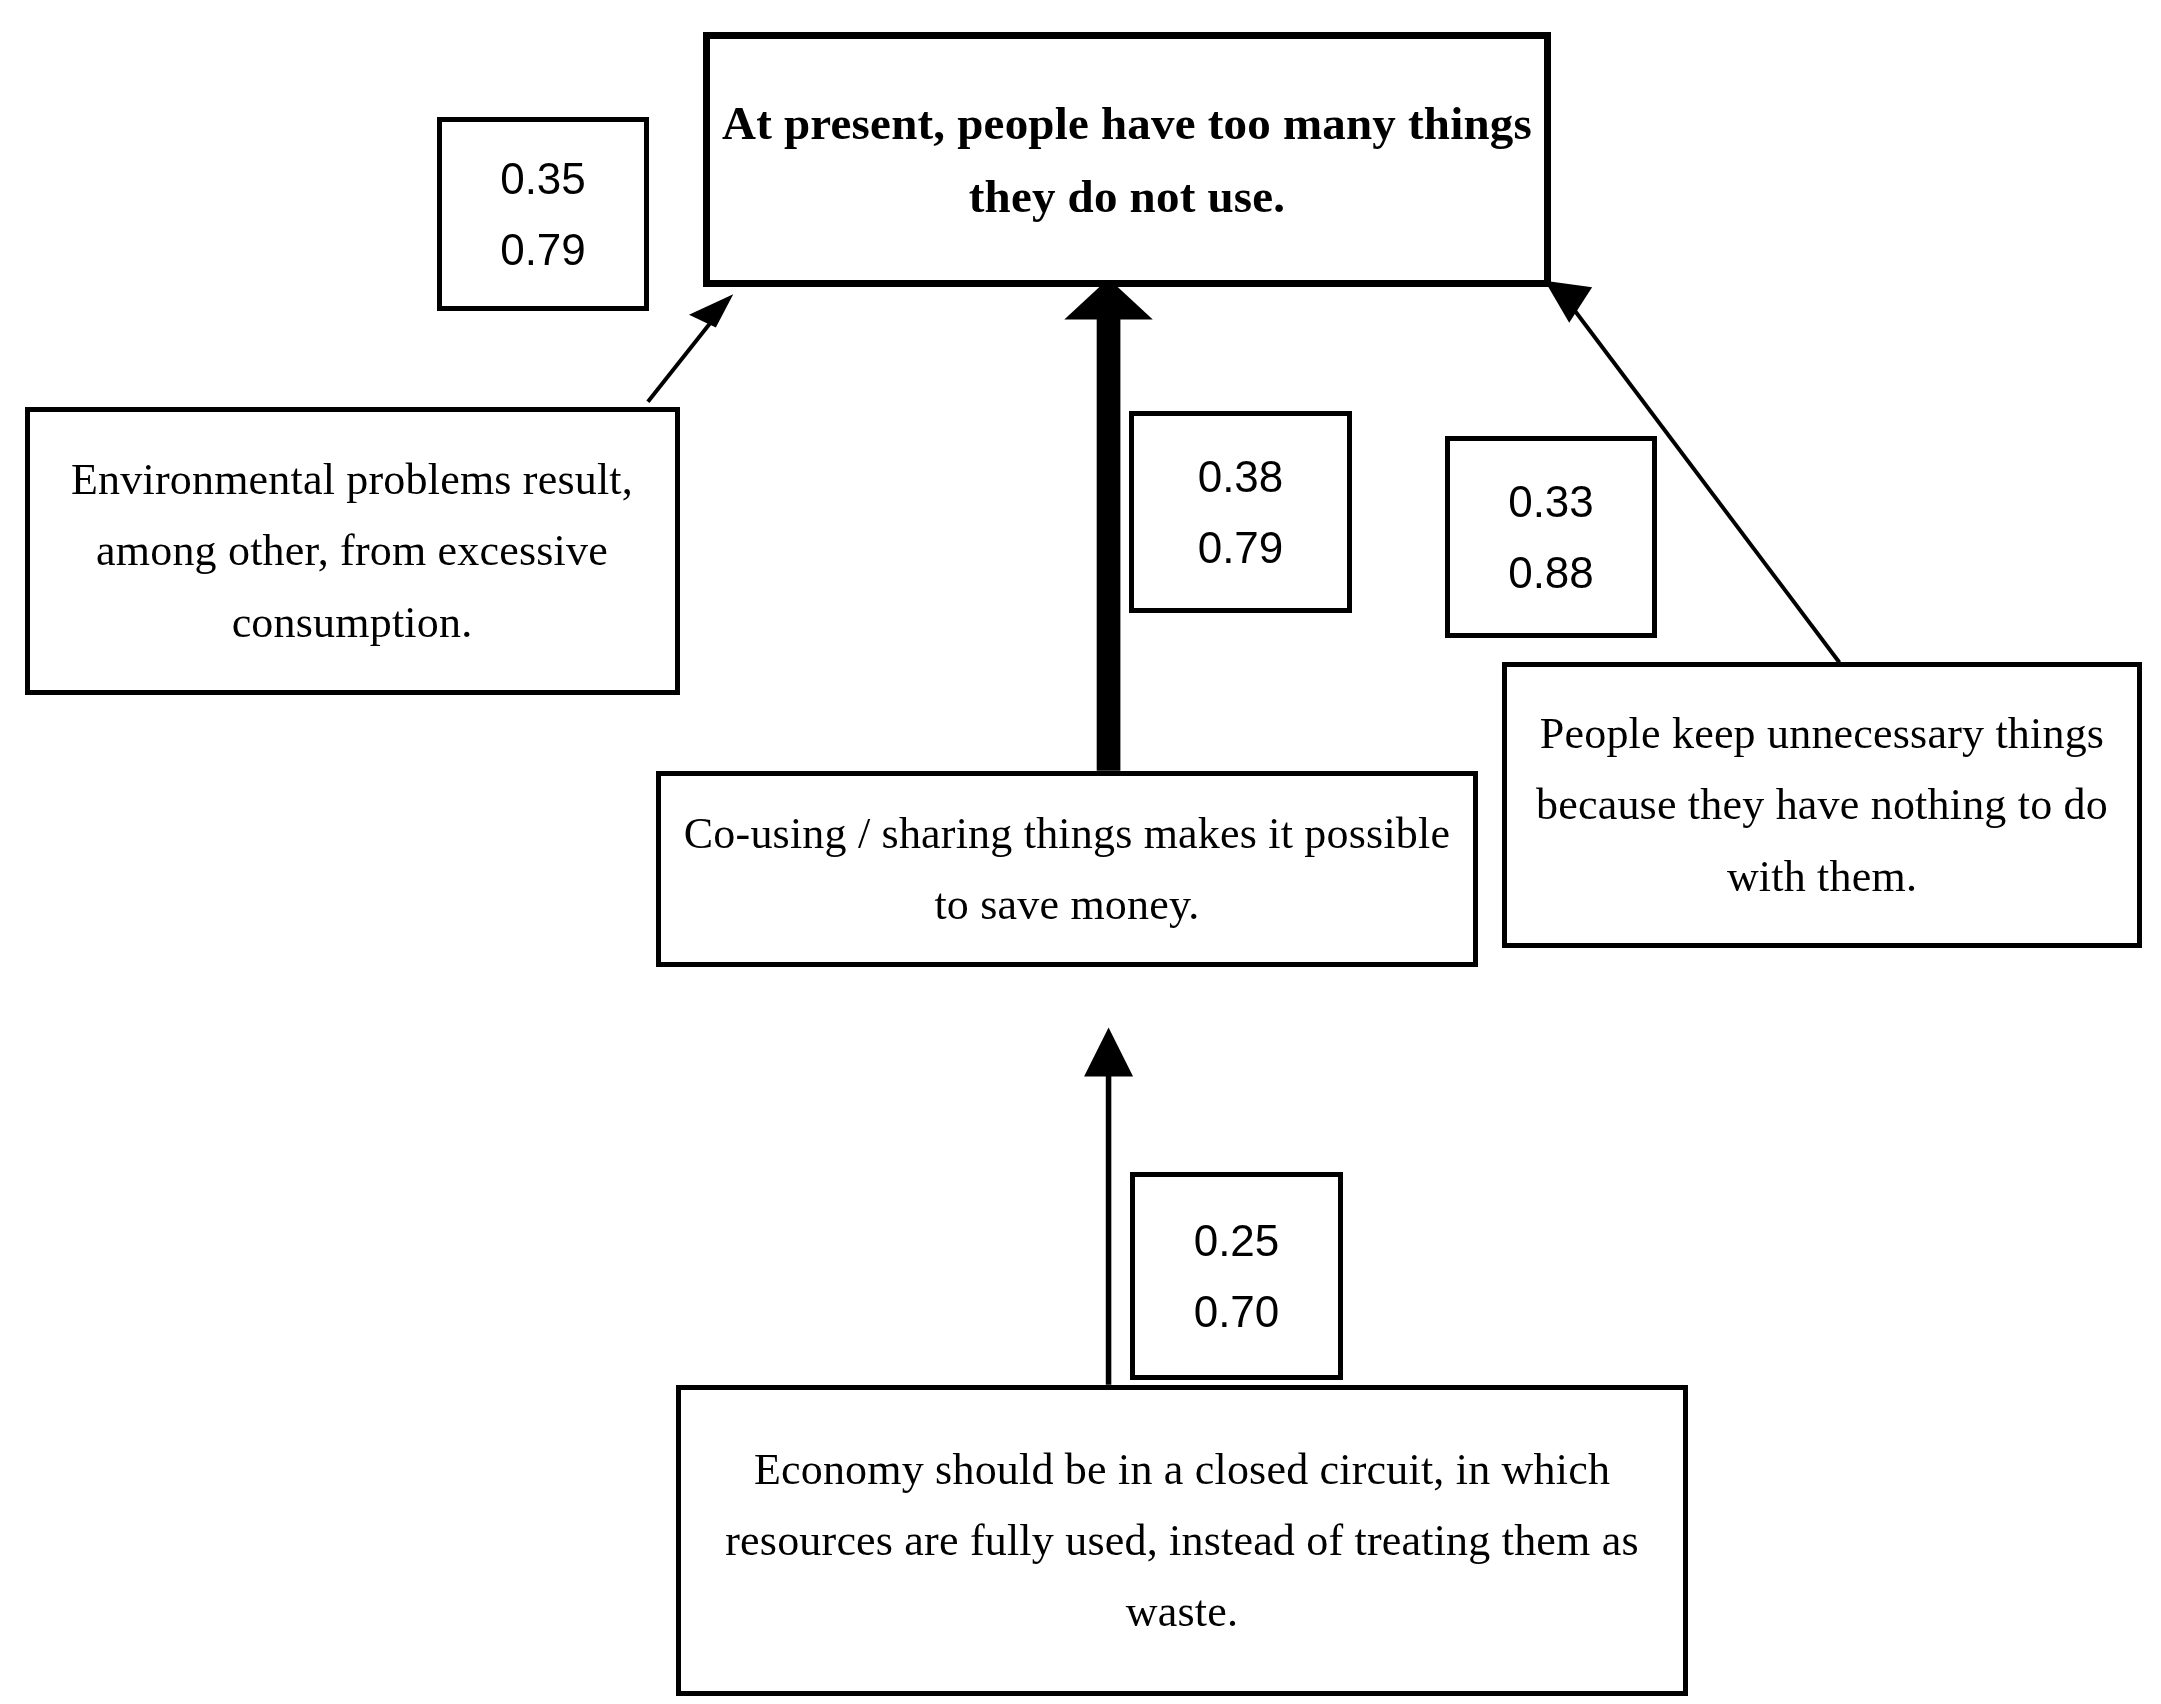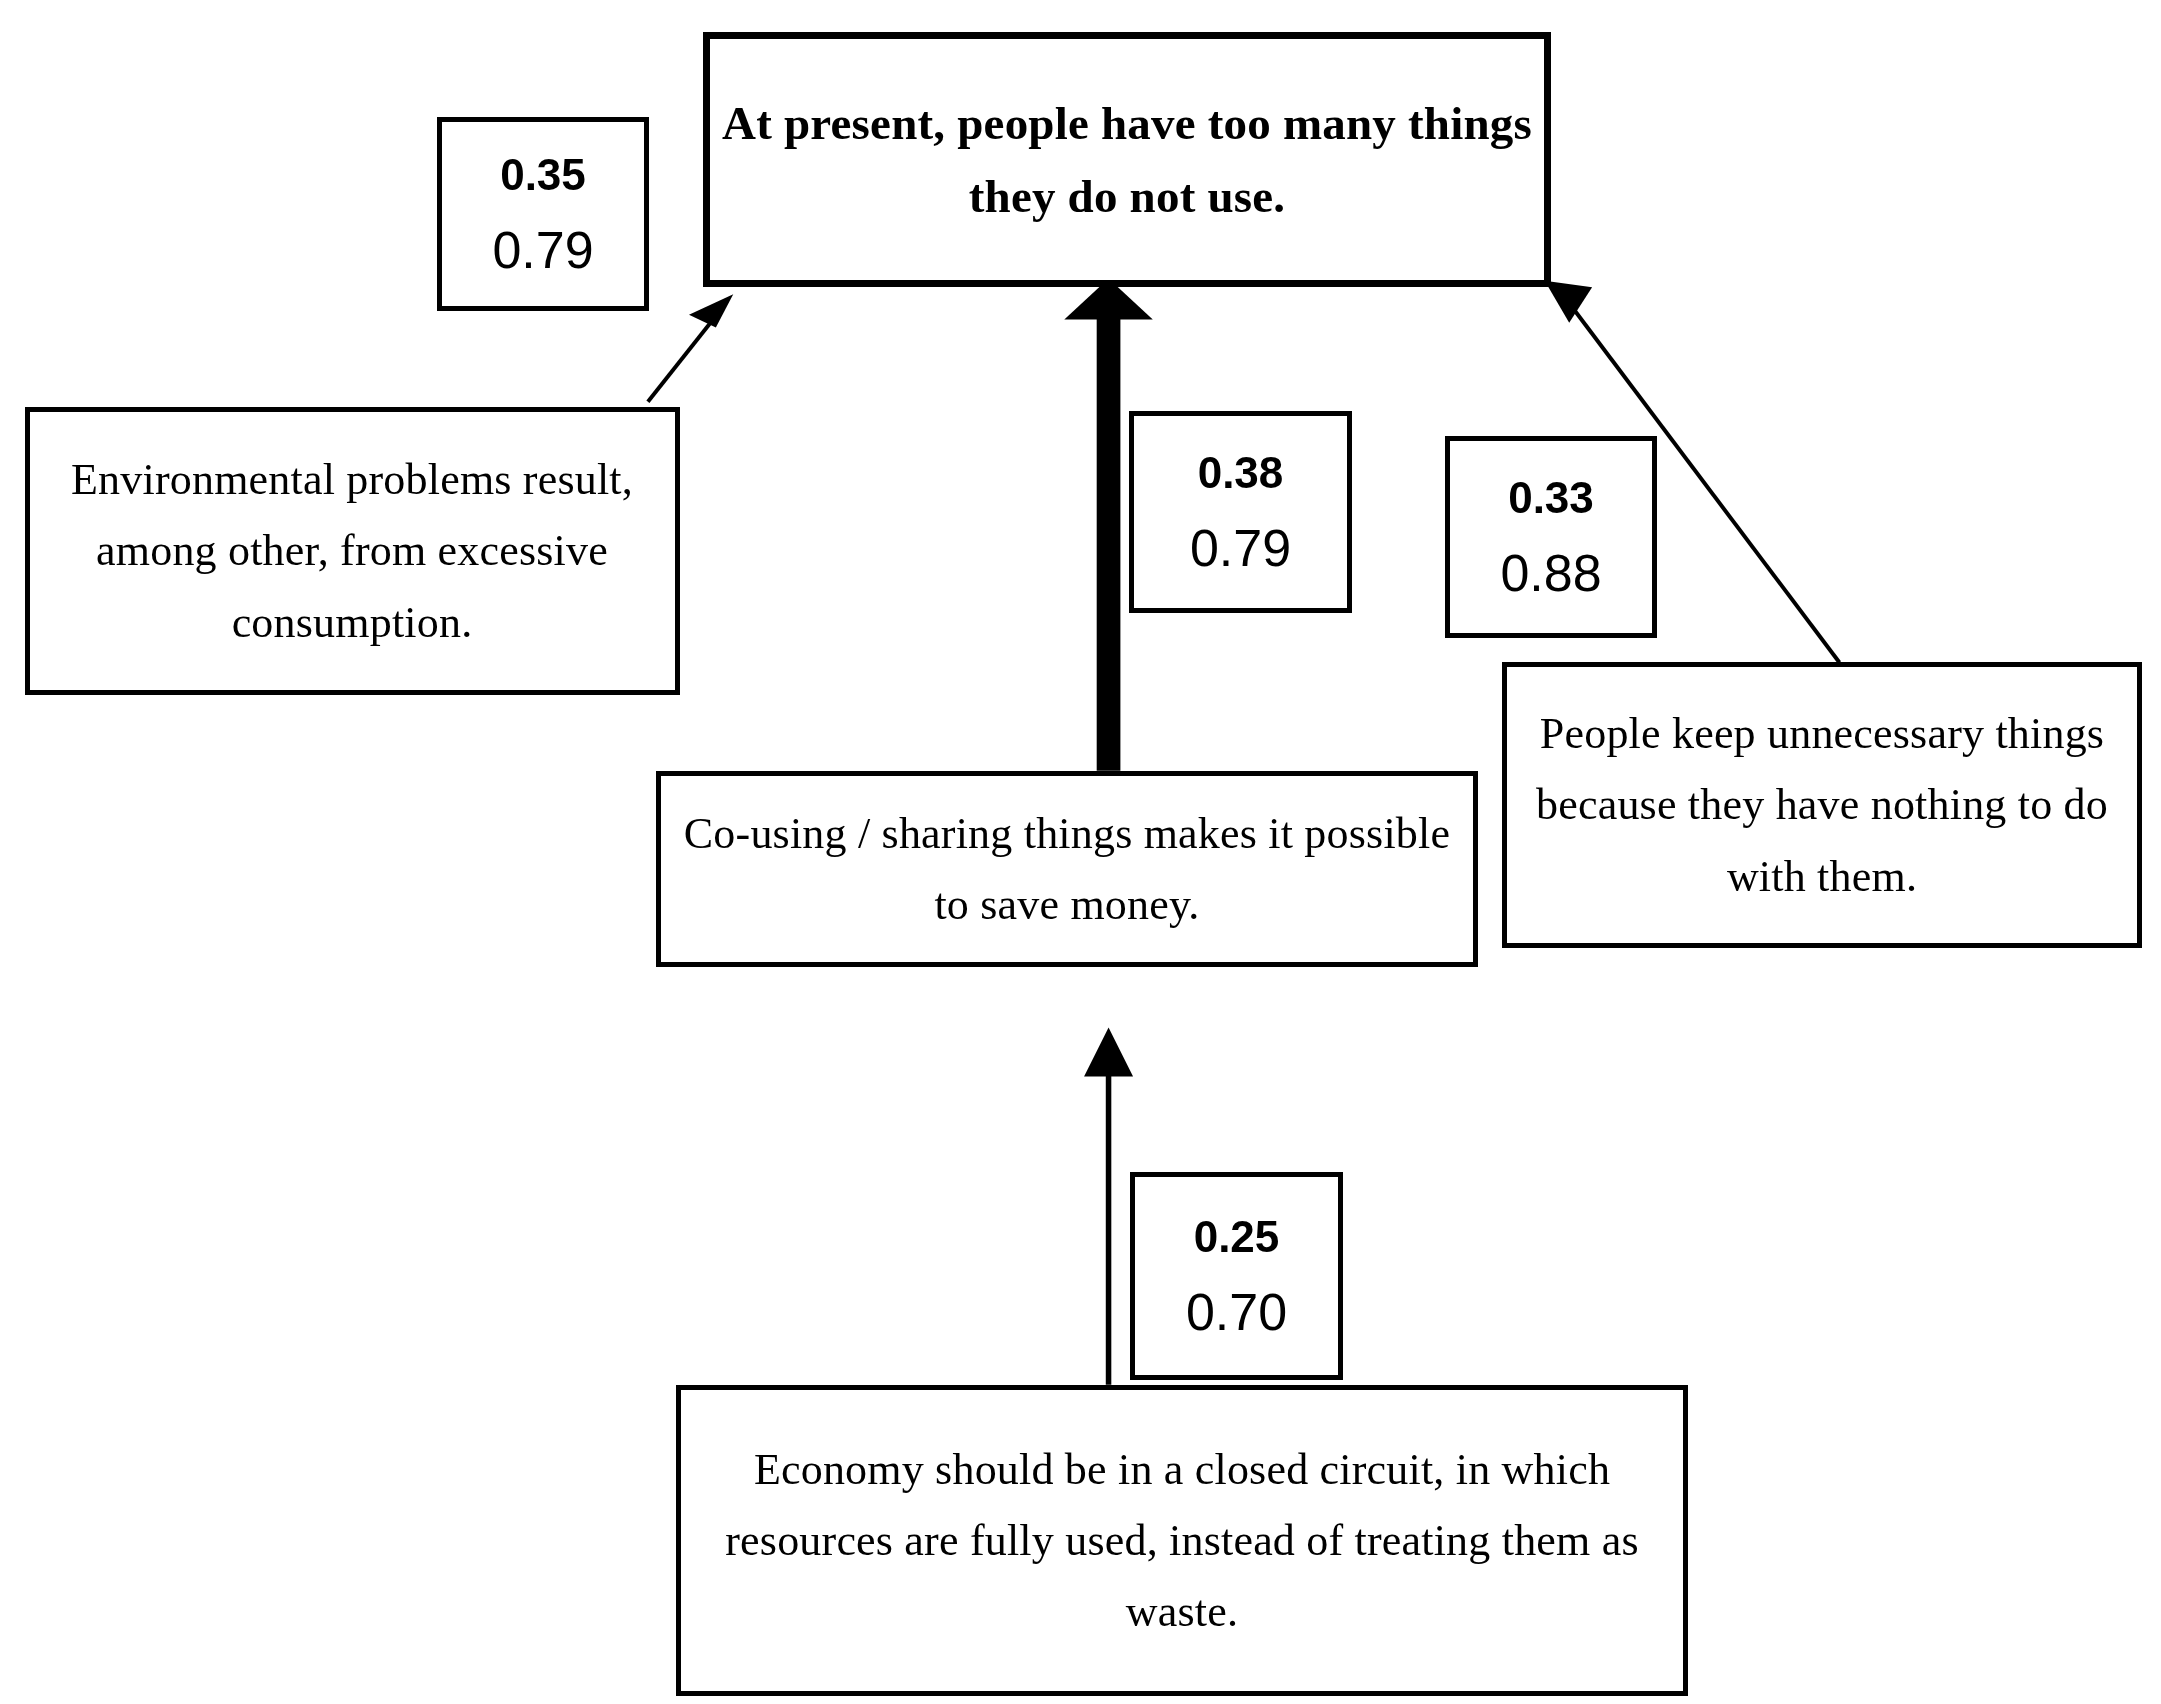--- a/index.html
+++ b/index.html
@@ -50,28 +50,28 @@
     background: #ffffff;
     display: flex;
     flex-direction: column;
     align-items: center;
     justify-content: center;
     z-index: 6;
     font-family: "Liberation Sans", "DejaVu Sans", sans-serif;
     color: #000000;
   }
   .coef .top {
-    font-weight: bold;
+    font-weight: normal;
     font-size: 44px;
     line-height: 1;
     margin-bottom: 27px;
   }
   .coef .bot {
     font-weight: normal;
-    font-size: 52px;
+    font-size: 44px;
     line-height: 1;
   }
   #edges {
     position: absolute;
     left: 0;
     top: 0;
     width: 2161px;
     height: 1705px;
     z-index: 2;
   }

